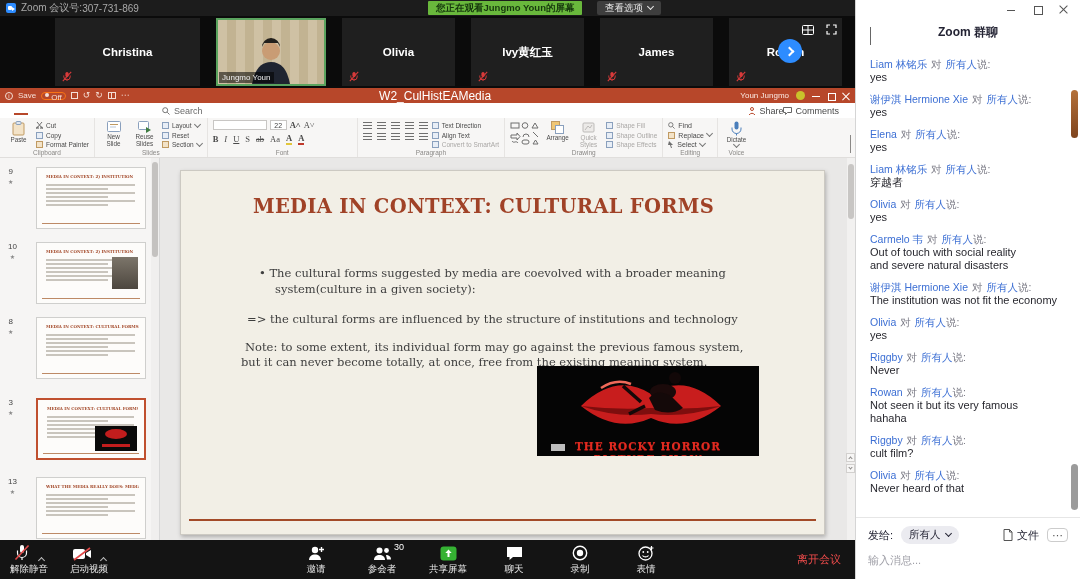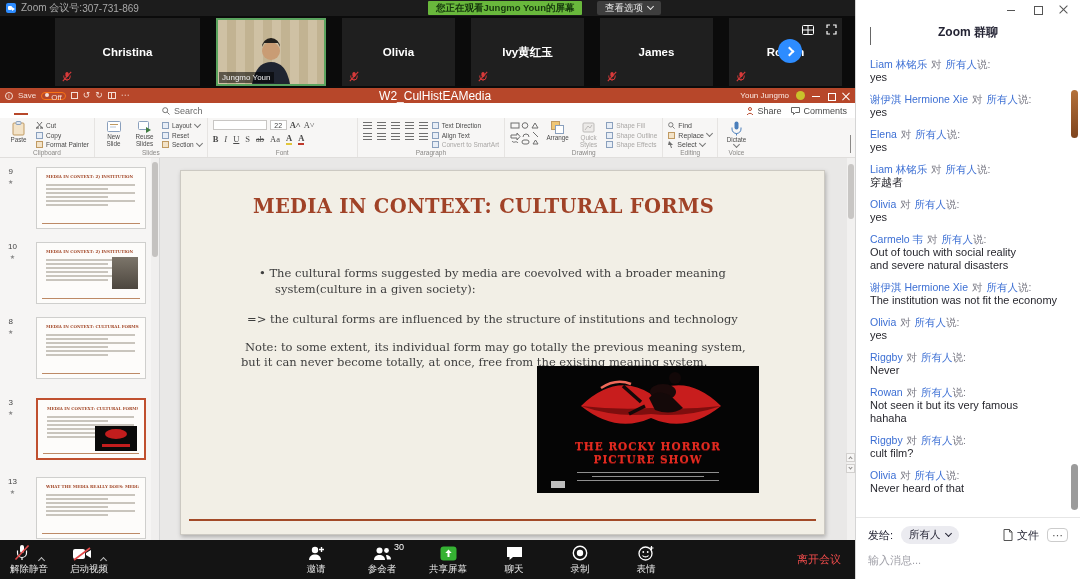--- a/index.html
+++ b/index.html
@@ -47,21 +47,21 @@
 .wc{width:8px;height:8px;position:relative;cursor:pointer}
 .wc-min:after{content:"";position:absolute;left:0;right:0;top:4px;height:1px;background:#fff}
 .wc-max:after{content:"";position:absolute;left:1px;top:1px;width:6px;height:6px;border:1px solid #fff}
 .wc-x:before,.wc-x:after{content:"";position:absolute;left:-1px;top:4px;width:10px;height:1px;background:#fff}
 .wc-x:before{transform:rotate(45deg)}.wc-x:after{transform:rotate(-45deg)}
 
 #ppt-menubar{height:15px;background:#fff;display:flex;align-items:center;font-size:9px;color:#494949}
 .mtab{padding:0 7px;height:15px;line-height:15px;cursor:pointer;white-space:nowrap}
 .mtab.active{color:#b7472a;box-shadow:inset 0 -2px 0 #b7472a}
 #menu-search{display:flex;align-items:center;gap:4px;margin-left:8px;color:#6b6b6b}
-#menubar-right{margin-left:auto;margin-right:8px;display:flex;align-items:center;gap:10px;color:#494949}
+#menubar-right{margin-left:auto;margin-right:16px;display:flex;align-items:center;color:#494949}
 .mb-btn{display:flex;align-items:center;gap:3px;cursor:pointer}
 
 #ribbon{height:40px;background:#f7f6f5;border-bottom:1px solid #e0dedc;display:flex;position:relative}
 .rgroup{display:flex;flex-direction:column;border-right:1px solid #e6e4e2;padding:2px 5px 0}
 .rbody{flex:1;display:flex;align-items:flex-start;gap:4px}
 .rlabel{text-align:center;font-size:6.5px;color:#8a8886;line-height:9px}
 .rbig{display:flex;flex-direction:column;align-items:center;width:27px;font-size:6.3px;color:#4a4a4a;text-align:center;line-height:6.5px;gap:1px;padding-top:1px}
 .rcol{display:flex;flex-direction:column;gap:2.5px;font-size:6.5px;color:#4a4a4a;padding-top:2px}
 .rrow{display:flex;align-items:center;gap:3px;white-space:nowrap}
 .rrow.gray{color:#a9a7a5}
@@ -100,21 +100,21 @@
 #slide-title{position:absolute;left:72px;top:24px;font-family:"DejaVu Serif",serif;font-weight:bold;font-size:19.5px;color:#a04227;letter-spacing:.3px;white-space:nowrap}
 .sline{position:absolute;font-family:"DejaVu Serif",serif;font-size:11.5px;color:#3e3e3e;white-space:nowrap}
 #sl-1a{left:78px;top:95px}
 #sl-1b{left:94px;top:111px}
 #sl-2{left:66px;top:141px}
 #sl-3a{left:64px;top:169px}
 #sl-3b{left:60px;top:184px}
 #sl-4{left:57px;top:211px}
 #sl-5{left:80px;top:238px}
 
-#poster{position:absolute;left:356px;top:195px;width:222px;height:127px;background:#050505;overflow:hidden}
+#poster{position:absolute;left:356px;top:195px;width:222px;height:90px;background:#050505;overflow:hidden}
 #poster svg{position:absolute;left:34px;top:2px;width:160px;height:74px}
 .ptitle{position:absolute;left:0;right:0;text-align:center;color:#e02b20;font-family:"DejaVu Serif",serif;font-weight:bold;font-size:10.5px;line-height:12px;letter-spacing:1px;text-shadow:0 1px 0 #7c0f0f;white-space:nowrap}
 #ptitle1{top:74px}#ptitle2{top:87px}
 .pcred{position:absolute;left:40px;right:40px;height:1px;background:#8f8f8f}
 #pc1{top:106px}#pc2{top:110px;left:55px;right:55px}#pc3{top:114px}
 #pfox{position:absolute;left:14px;bottom:5px;width:14px;height:7px;background:#bdbdbd}
 #slide-rule{position:absolute;left:8px;top:348px;right:8px;height:2px;background:#a34a28}
 #canvas-scroll{position:absolute;right:0;top:0;width:8px;height:100%;background:#f2f1f0}
 #canvas-scroll .sthumb{position:absolute;left:1px;top:6px;width:6px;height:55px;background:#c8c6c4;border-radius:3px}
 .cnav{position:absolute;right:0;width:9px;height:9px;border:1px solid #d2d0ce;background:#f7f6f5;color:#8a8886;display:flex;align-items:center;justify-content:center}
@@ -608,21 +608,21 @@
             <div class="sthumb"></div>
           </div>
       </div>
 
       <div id="canvas">
         <div id="slide">
           <div id="slide-title">MEDIA IN CONTEXT: CULTURAL FORMS</div>
           <div class="sline" id="sl-1a">•  The cultural forms suggested by media are coevolved with a broader meaning</div>
           <div class="sline" id="sl-1b">system(culture in a given society):</div>
           <div class="sline" id="sl-2">=&gt; the cultural forms are influenced by the structure of institutions and technology</div>
-          <div class="sline" id="sl-3a">Note: to some extent, its individual form may go totally the previous meaning system,</div>
+          <div class="sline" id="sl-3a">Note: to some extent, its individual form may go against the previous famous system,</div>
           <div class="sline" id="sl-3b">but it can never become totally, at once, free from the existing meaning system.</div>
           <div id="poster">
             <svg viewBox="0 0 160 74">
               <path d="M10,38 Q45,4 80,26 Q115,4 150,38 Q115,66 80,50 Q45,66 10,38 Z" fill="#c81d1d"></path>
               <path d="M10,38 Q45,42 80,40 Q115,42 150,38 Q115,50 80,46 Q45,50 10,38" fill="#7e0e0e"></path>
               <path d="M30,20 Q45,10 60,16" stroke="#ef6a5a" stroke-width="2.5" fill="none"></path>
               <ellipse cx="92" cy="24" rx="13" ry="8" fill="#1a0a0a"></ellipse>
               <circle cx="104" cy="10" r="6" fill="#120808"></circle>
               <path d="M78,30 Q86,20 100,28 L112,40 Q100,48 84,42 Z" fill="#140909"></path>
               <path d="M70,34 L52,18 M74,38 L58,46" stroke="#140909" stroke-width="3.5"></path>

